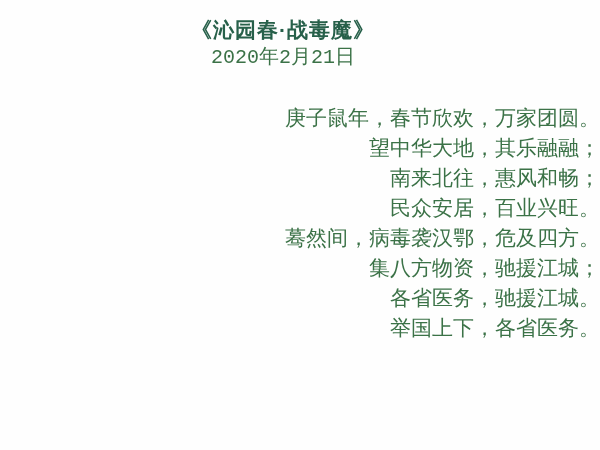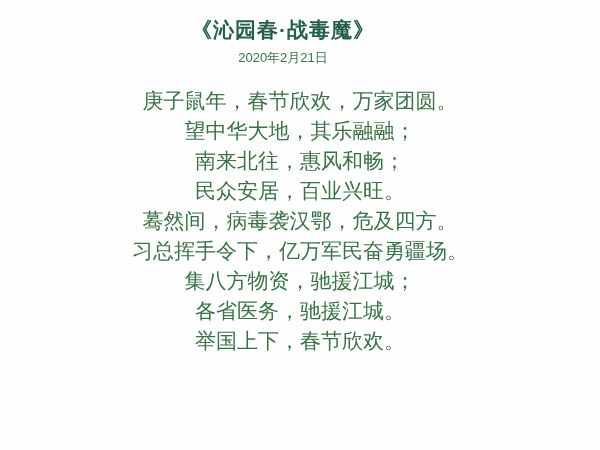--- a/index.html
+++ b/index.html
@@ -25,26 +25,28 @@
     margin-right: 34px; 
   }
   .poem-title {
     font-size: 21px;
     font-weight: bold;
     line-height: 28px;
     color: var(--title-color, #27604a);
     letter-spacing: 1px;
   }
   .poem-date {
-    font-size: 13px;
+    font-size: 20px;
     line-height: 28px;
     color: var(--text-color, #3b7247);
+    font-family: Liberation Mono, monospace;
   }
   .poem-body {
-    margin-top: 14px;
+    margin-top: 31px;
+    text-align: right;
   }
   .poem-line {
     font-size: 21px;
     line-height: 30px;
     color: var(--text-color, #3b7247);
     white-space: nowrap;
   }
 </style>
 </head>
 <body style="background: rgb(254, 254, 254);">
@@ -53,18 +55,17 @@
   <div class="poem-header">
     <div class="poem-title">《沁园春·战毒魔》</div>
     <div class="poem-date">2020年2月21日</div>
   </div>
   <div class="poem-body">
     <div class="poem-line">庚子鼠年，春节欣欢，万家团圆。</div>
     <div class="poem-line">望中华大地，其乐融融；</div>
     <div class="poem-line">南来北往，惠风和畅；</div>
     <div class="poem-line">民众安居，百业兴旺。</div>
     <div class="poem-line">蓦然间，病毒袭汉鄂，危及四方。</div>
-    <div class="poem-line">习总挥手令下，亿万军民奋勇疆场。</div>
     <div class="poem-line">集八方物资，驰援江城；</div>
     <div class="poem-line">各省医务，驰援江城。</div>
-    <div class="poem-line">举国上下，春节欣欢。</div>
+    <div class="poem-line">举国上下，各省医务。</div>
   </div>
 </div>
 
 </body></html>

